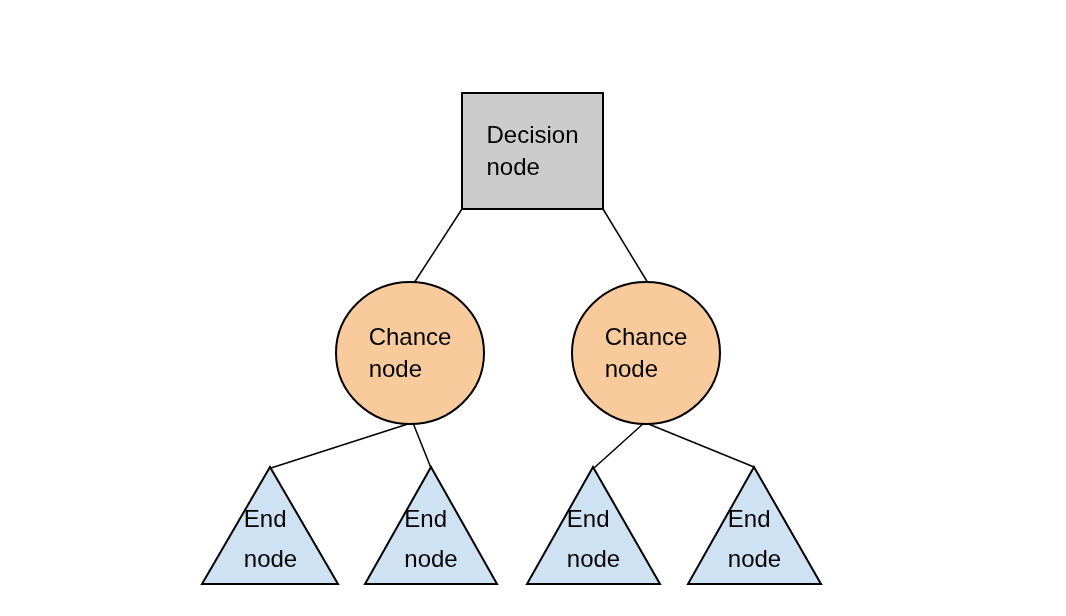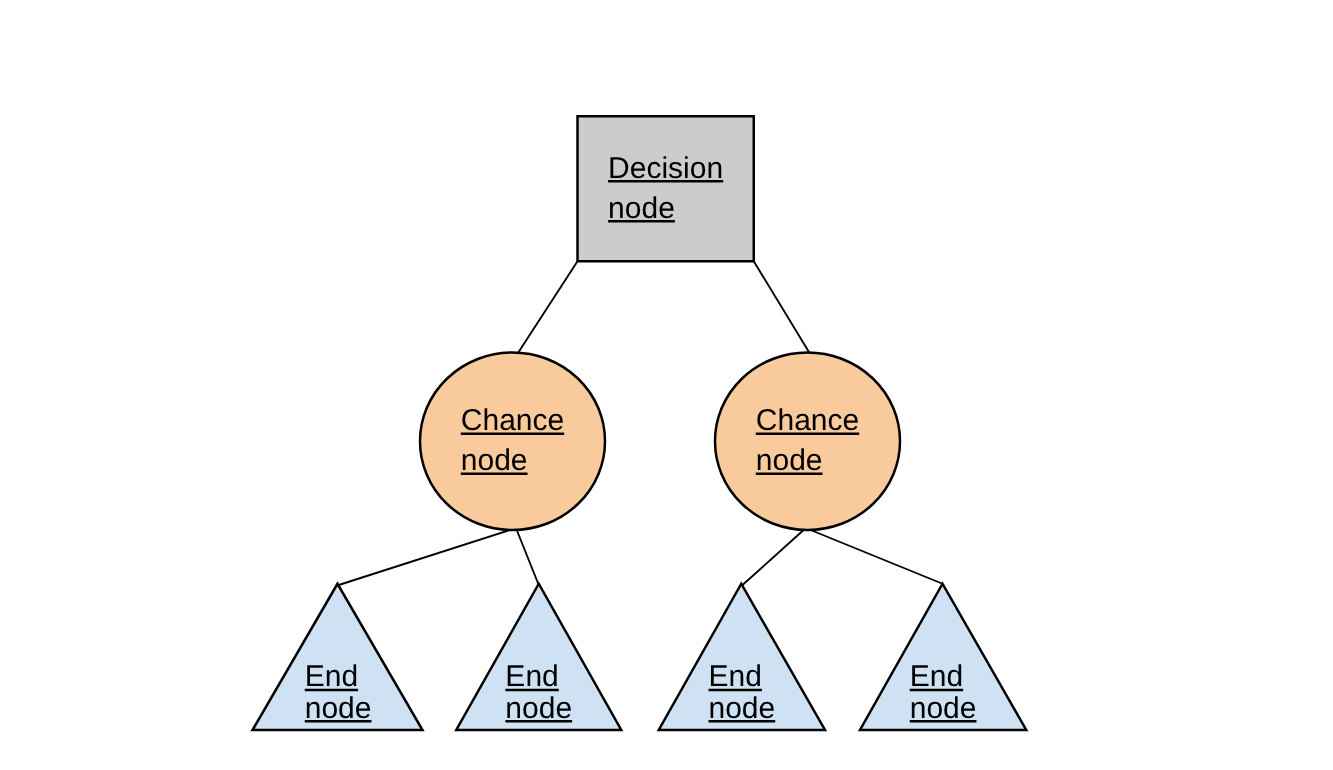--- a/index.html
+++ b/index.html
@@ -41,26 +41,25 @@
     align-items: center;
     color: var(--text, #000000);
     font-size: 24px;
     line-height: 32px;
     box-sizing: border-box;
     pointer-events: none;
   }
   .label span {
     white-space: pre-line;
     text-align: left;
-    text-decoration: underline;
   }
   .label-decision     { left: 462px; top: 93px;  width: 141px; height: 116px; }
   .label-chance-left  { left: 336px; top: 282px; width: 148px; height: 142px; }
   .label-chance-right { left: 572px; top: 282px; width: 148px; height: 142px; }
-  .label-end { align-items: flex-end; padding-bottom: 5px; line-height: 25px; }
+  .label-end { align-items: flex-end; padding-bottom: 5px; line-height: 40px; }
   .label-end-1 { left: 202px; top: 467px; width: 137px; height: 117px; }
   .label-end-2 { left: 365px; top: 467px; width: 132px; height: 117px; }
   .label-end-3 { left: 527px; top: 467px; width: 133px; height: 117px; }
   .label-end-4 { left: 688px; top: 467px; width: 133px; height: 117px; }
 </style>
 </head>
 <body>
 
 <div class="canvas">
 

